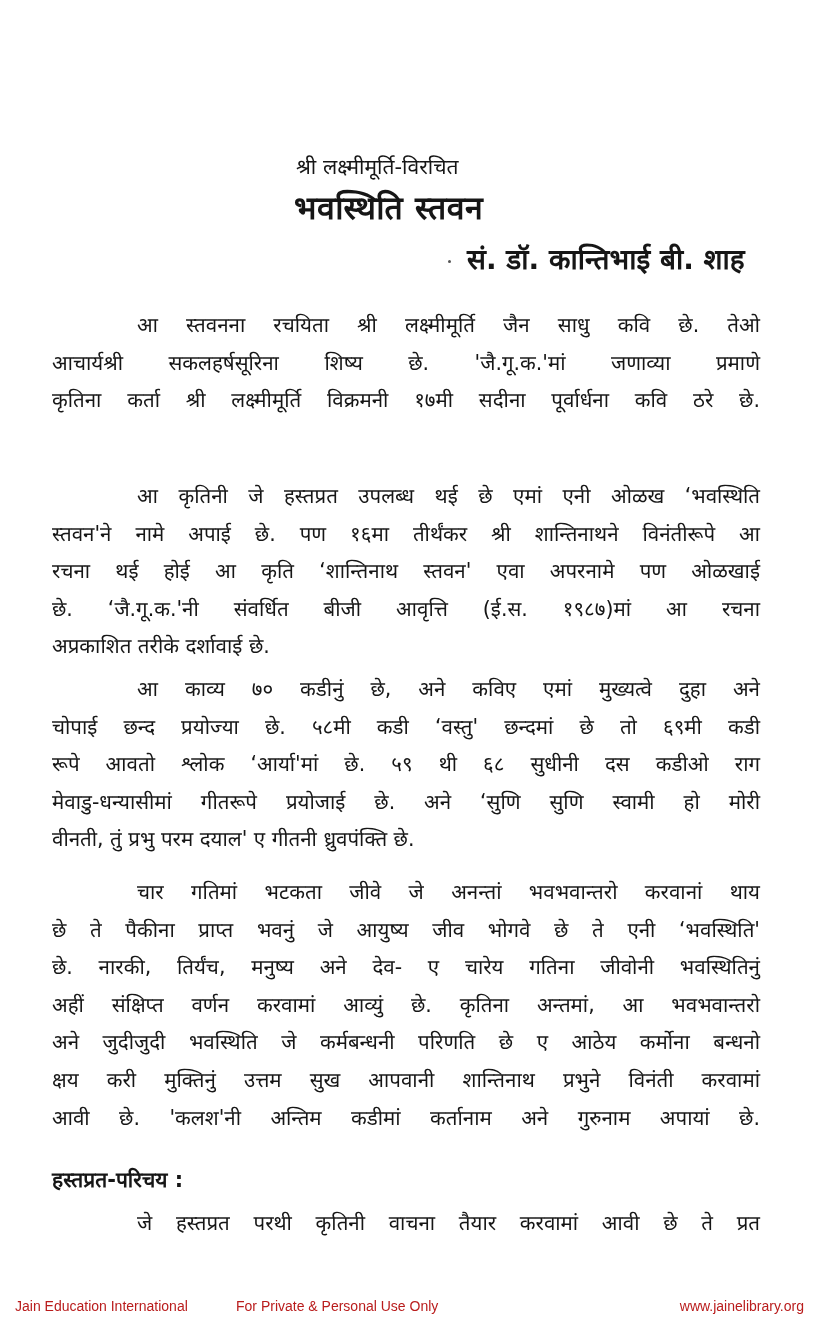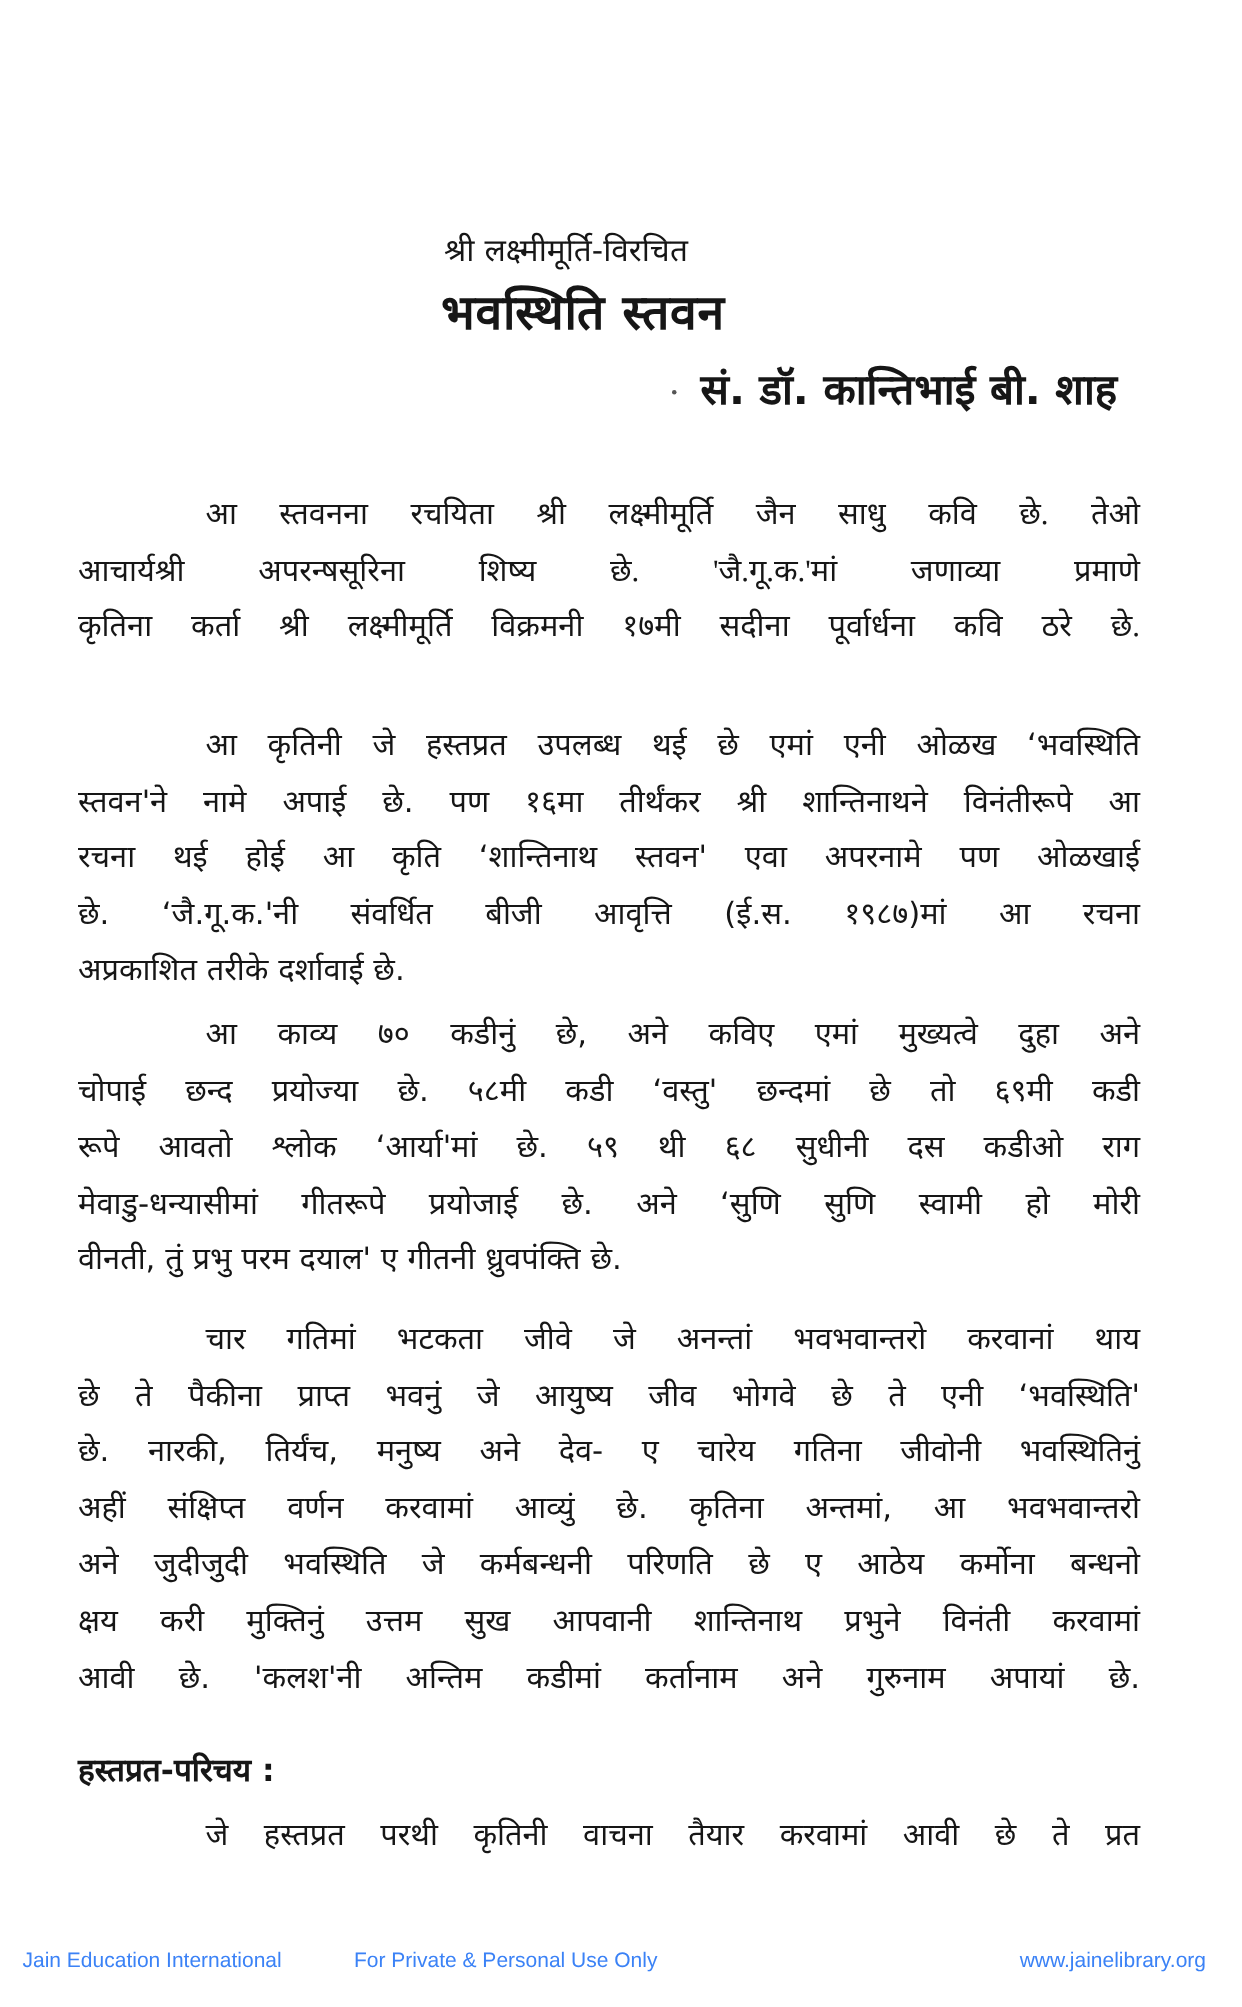--- a/index.html
+++ b/index.html
@@ -92,40 +92,40 @@
       top: 1205px;
       width: 708px;
       font-size: 20.5px;
       line-height: 37.6px;
     }
     .footer {
       position: absolute;
       top: 1297px;
       font-family: "Liberation Sans", sans-serif;
       font-size: 14px;
-      color: #3b82f6;
+      color: #b91c1c;
       white-space: nowrap;
       line-height: 18px;
     }
     .footer.left { left: 15px; }
     .footer.center { left: 192px; margin-left: 44px; }
     .footer.right { right: 24px; text-align: center; }
   </style>
 </head>
 <body>
 
 <div class="page">
 
   <div class="subtitle">श्री लक्ष्मीमूर्ति-विरचित</div>
   <div class="title">भवस्थिति स्तवन</div>
   <div class="author"><span class="dot"></span><span>सं. डॉ. कान्तिभाई बी. शाह</span></div>
 
-  <div class="body-text" style="top:325px;font-family:Liberation Serif, serif;">
+  <div class="body-text" style="top:307px;">
     <span class="line indent">आ स्तवनना रचयिता श्री लक्ष्मीमूर्ति जैन साधु कवि छे. तेओ</span>
-    <span class="line">आचार्यश्री अपरन्षसूरिना शिष्य छे. 'जै.गू.क.'मां जणाव्या प्रमाणे</span>
+    <span class="line">आचार्यश्री सकलहर्षसूरिना शिष्य छे. 'जै.गू.क.'मां जणाव्या प्रमाणे</span>
     <span class="line">कृतिना कर्ता श्री लक्ष्मीमूर्ति विक्रमनी १७मी सदीना पूर्वार्धना कवि ठरे छे.</span>
   </div>
 
   <div class="body-text" style="top:478px;">
     <span class="line indent">आ कृतिनी जे हस्तप्रत उपलब्ध थई छे एमां एनी ओळख ‘भवस्थिति</span>
     <span class="line">स्तवन'ने नामे अपाई छे. पण १६मा तीर्थंकर श्री शान्तिनाथने विनंतीरूपे आ</span>
     <span class="line">रचना थई होई आ कृति ‘शान्तिनाथ स्तवन' एवा अपरनामे पण ओळखाई</span>
     <span class="line">छे. ‘जै.गू.क.'नी संवर्धित बीजी आवृत्ति (ई.स. १९८७)मां आ रचना</span>
     <span class="line last">अप्रकाशित तरीके दर्शावाई छे.</span>
   </div>

